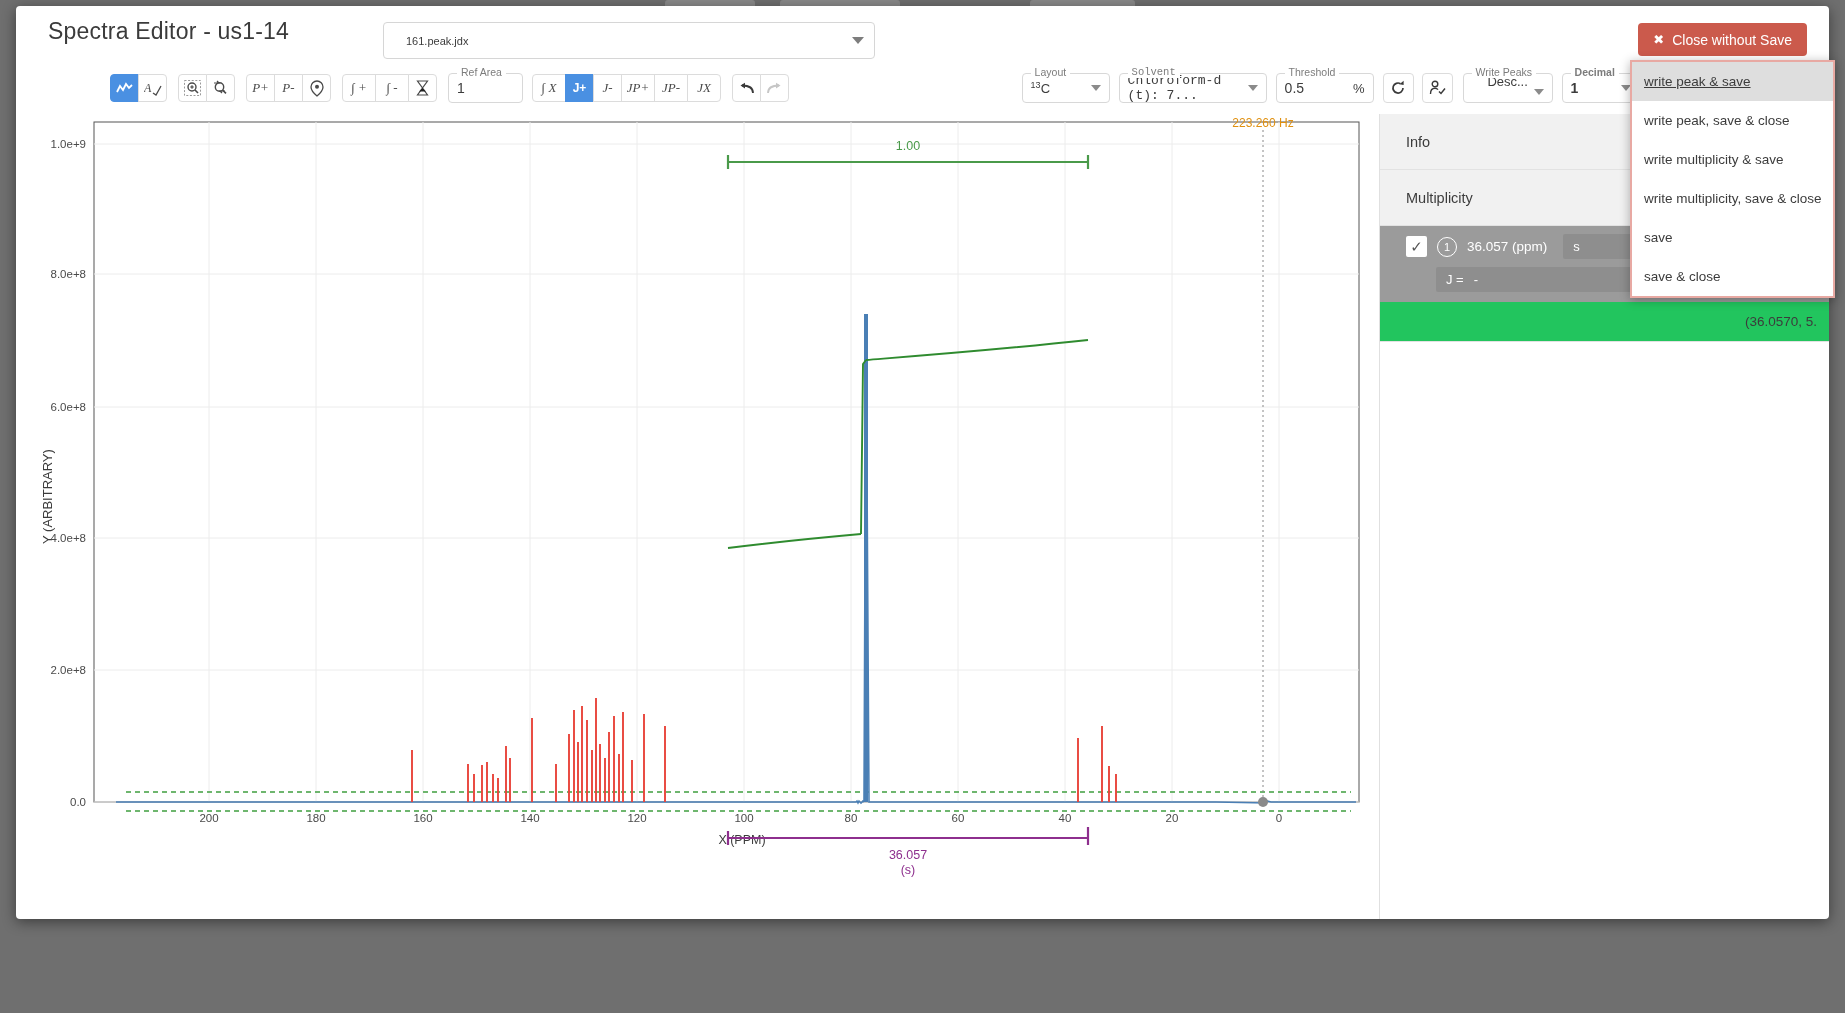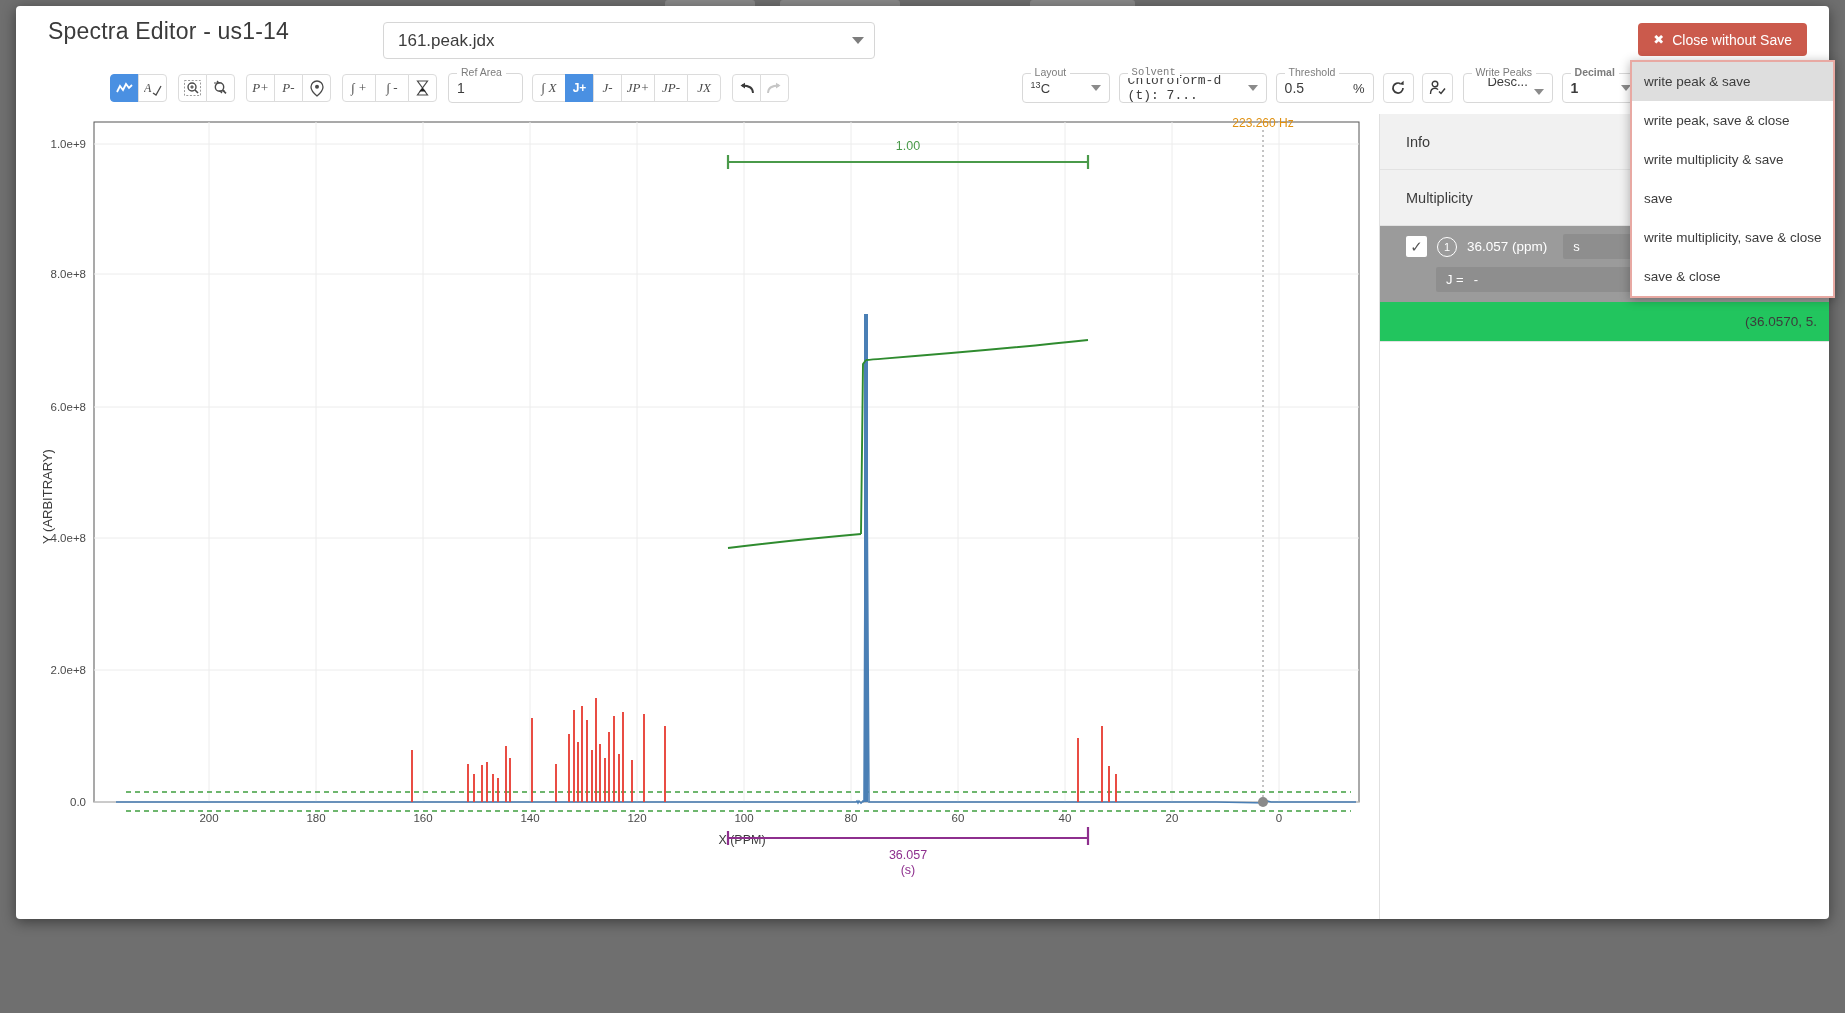--- a/index.html
+++ b/index.html
@@ -33,21 +33,21 @@
     font-size: 23px; color: #3b3b3b; font-weight: 400;
     letter-spacing: .2px;
   }
   .file-select {
     position: absolute; left: 367px; top: 16px;
     width: 492px; height: 37px;
     border: 1px solid #d6d6d6; border-radius: 4px;
     background: #fff; display: flex; align-items: center;
     padding: 0 10px 0 14px; cursor: pointer;
   }
-  .file-select .val { font-size: 17px; color: #3c3c3c; flex: 1; }
+  .file-select .val { font-size: 11px; color: #3c3c3c; flex: 1; margin-left: 8px; }
   .caret {
     width: 0; height: 0; border-left: 6px solid transparent;
     border-right: 6px solid transparent; border-top: 7px solid #7d7d7d;
   }
   .close-btn {
     position: absolute; right: 22px; top: 17px;
     height: 33px; padding: 0 15px;
     background: #cb5a4c; color: #fff; border: none; border-radius: 4px;
     font-size: 14px; display: flex; align-items: center; gap: 8px;
     cursor: pointer; font-family: "Liberation Sans", sans-serif;
@@ -158,21 +158,21 @@
     width: 205px; height: 238px;
     background: #fff; border: 2px solid #e8a9a3;
     box-shadow: 0 2px 10px rgba(0,0,0,.3);
     z-index: 40;
   }
   .menu-item {
     height: 39px; display: flex; align-items: center;
     padding-left: 12px; font-size: 13.5px; color: #3c3c3c;
     cursor: pointer; white-space: nowrap;
   }
-  .menu-item.hl { background: #dedede; }
+  .menu-item.hl { background: #dedede; text-decoration: underline; }
 </style>
 </head>
 <body>
 
 <div id="root">
 
   <div class="backdrop-chip" style="left:665px;top:0;width:90px;height:14px;"></div>
   <div class="backdrop-chip" style="left:780px;top:0;width:120px;height:14px;"></div>
   <div class="backdrop-chip" style="left:1030px;top:0;width:105px;height:14px;"></div>
 
@@ -475,18 +475,18 @@
       </div>
 
       <div class="coords-row">(36.0570, 5.</div>
     </div>
   </div>
 
   <div class="menu-overlay">
     <div class="menu-item hl">write peak &amp; save</div>
     <div class="menu-item">write peak, save &amp; close</div>
     <div class="menu-item">write multiplicity &amp; save</div>
+    <div class="menu-item">write multiplicity, save &amp; close</div>
     <div class="menu-item">save</div>
-    <div class="menu-item">write multiplicity, save &amp; close</div>
     <div class="menu-item">save &amp; close</div>
   </div>
 
 </div>
 
 </body></html>

